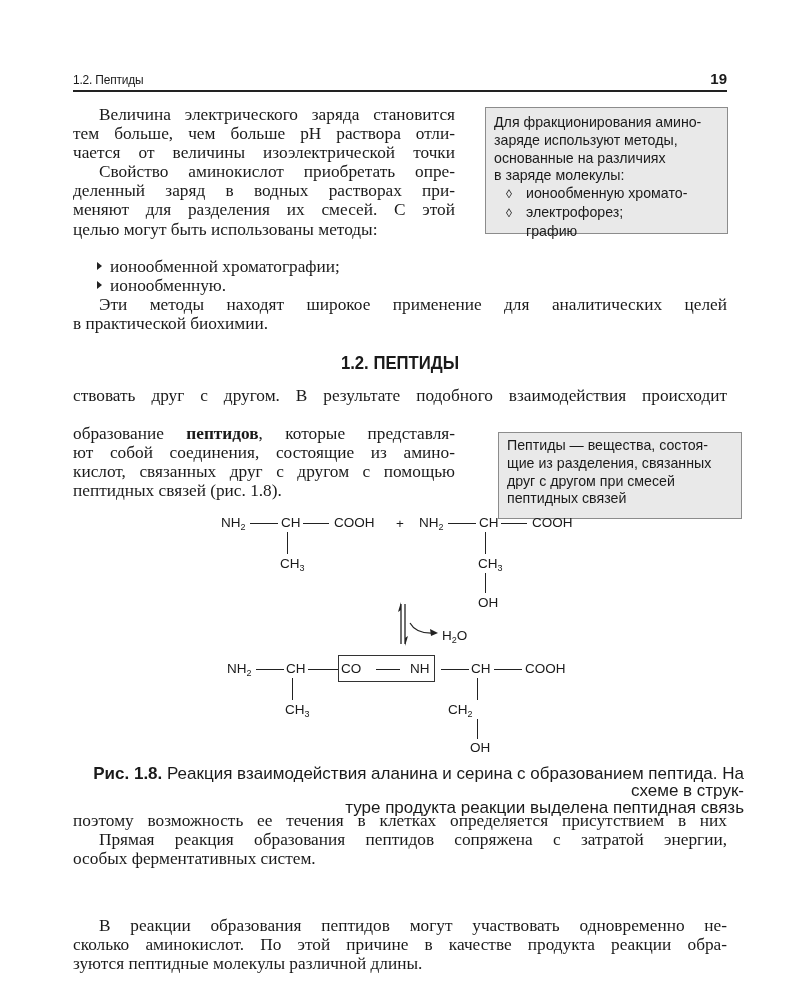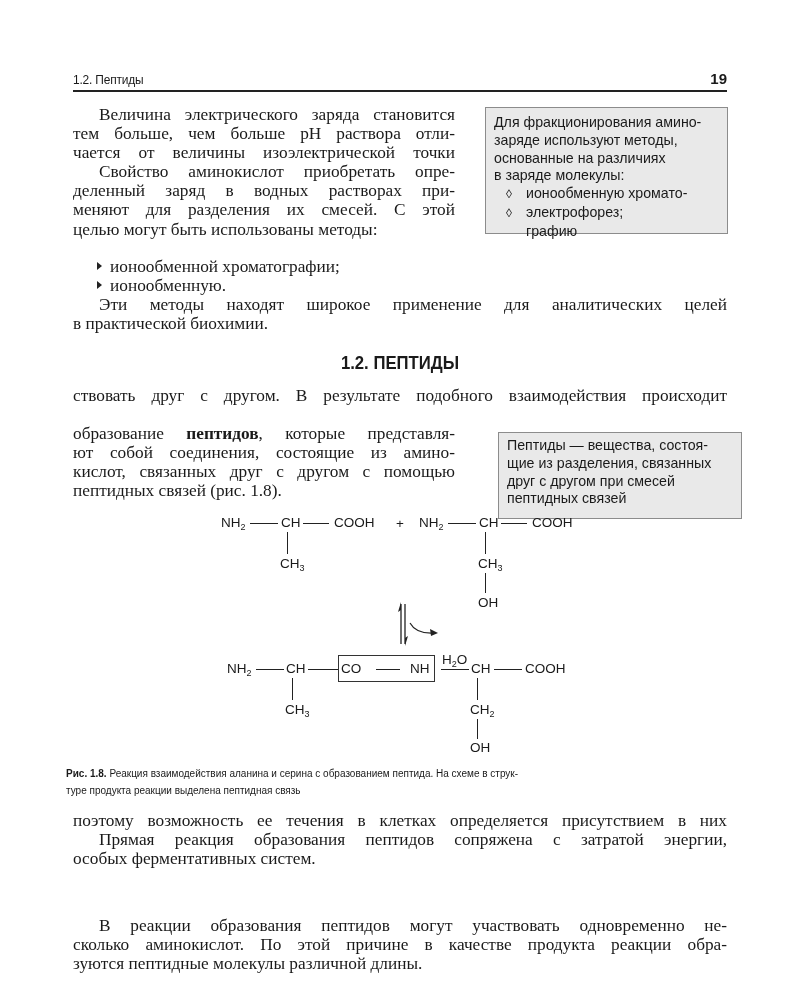--- a/index.html
+++ b/index.html
@@ -23,21 +23,21 @@
     .tri { display: inline-block; width: 0; height: 0; border-top: 4px solid transparent; border-bottom: 4px solid transparent; border-left: 5px solid #222; margin-right: 8px; vertical-align: 2px; }
 
     .section-title { position: absolute; left: 0; width: 800px; top: 352px; text-align: center; font-size: 19px; font-weight: bold; transform: scaleX(0.88); transform-origin: center; }
 
     .chem { position: absolute; font-size: 13.5px; white-space: nowrap; line-height: 1; }
     .chem sub { font-size: 9px; vertical-align: -3px; }
     .hline { position: absolute; height: 1px; background: #222; }
     .vline { position: absolute; width: 1px; background: #222; }
     .bond-box { position: absolute; border: 1px solid #333; box-sizing: border-box; }
 
-    .caption { position: absolute; left: 66px; width: 654px; top: 765px; font-size: 10px; line-height: 17px; text-align: left; }
+    .caption { position: absolute; left: 90px; width: 654px; top: 765px; font-size: 17px; line-height: 17px; text-align: right; }
     .caption .cap-bold { font-weight: bold; }
   </style>
 </head>
 <body>
 
 <div class="running-head sans">
   <span class="rh-title">1.2. Пептиды</span>
   <span class="rh-page">19</span>
 </div>
 
@@ -111,39 +111,39 @@
   <div class="chem" style="left:478px; top:596px;">OH</div>
 
   <svg style="position:absolute; left:392px; top:600px;" width="60" height="50">
     <line x1="9" y1="4" x2="9" y2="44" stroke="#222" stroke-width="1.3"></line>
     <polygon points="9,2 6,12 9,10" fill="#222"></polygon>
     <line x1="13" y1="4" x2="13" y2="44" stroke="#222" stroke-width="1.3"></line>
     <polygon points="13,46 16,36 13,38" fill="#222"></polygon>
     <path d="M 18 23 Q 24 34 42 33" fill="none" stroke="#222" stroke-width="1.2"></path>
     <polygon points="46,33 38,29 39,36" fill="#222"></polygon>
   </svg>
-  <div class="chem" style="left:442px; top:629px;margin-top:24px;"><span>H</span><sub>2</sub><span>O</span></div>
+  <div class="chem" style="left:442px; top:629px;"><span>H</span><sub>2</sub><span>O</span></div>
 
   <div class="chem" style="left:227px; top:662px;"><span>NH</span><sub>2</sub></div>
   <div class="hline" style="left:256px; top:669px; width:28px;"></div>
   <div class="chem" style="left:286px; top:662px;">CH</div>
   <div class="hline" style="left:308px; top:669px; width:30px;"></div>
   <div class="bond-box" style="left:338px; top:655px; width:97px; height:27px;"></div>
   <div class="chem" style="left:341px; top:662px;">CO</div>
   <div class="hline" style="left:376px; top:669px; width:24px;"></div>
   <div class="chem" style="left:410px; top:662px;">NH</div>
   <div class="hline" style="left:441px; top:669px; width:28px;"></div>
   <div class="chem" style="left:471px; top:662px;">CH</div>
   <div class="hline" style="left:494px; top:669px; width:28px;"></div>
   <div class="chem" style="left:525px; top:662px;">COOH</div>
 
   <div class="vline" style="left:292px; top:678px; height:22px;"></div>
   <div class="chem" style="left:285px; top:703px;"><span>CH</span><sub>3</sub></div>
   <div class="vline" style="left:477px; top:678px; height:22px;"></div>
-  <div class="chem" style="left:470px; top:703px;"><span>CH</span><sub>2</sub></div>
+  <div class="chem" style="left:448px; top:703px;"><span>CH</span><sub>2</sub></div>
   <div class="vline" style="left:477px; top:719px; height:20px;"></div>
   <div class="chem" style="left:470px; top:741px;">OH</div>
 </div>
 
 <div class="caption sans">
   <div><span class="cap-bold">Рис. 1.8.</span><span> Реакция взаимодействия аланина и серина с образованием пептида. На схеме в струк-</span></div>
   <div>туре продукта реакции выделена пептидная связь</div>
 </div>
 
 <div class="para serif" style="left:73px; top:811px; width:654px;">

